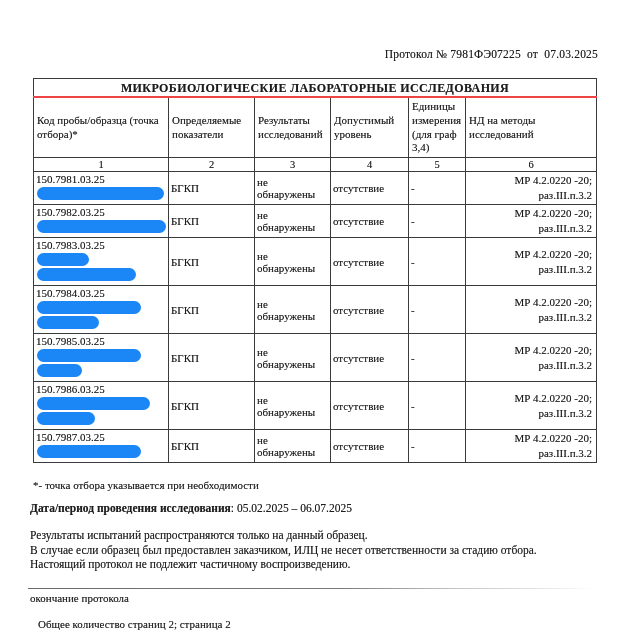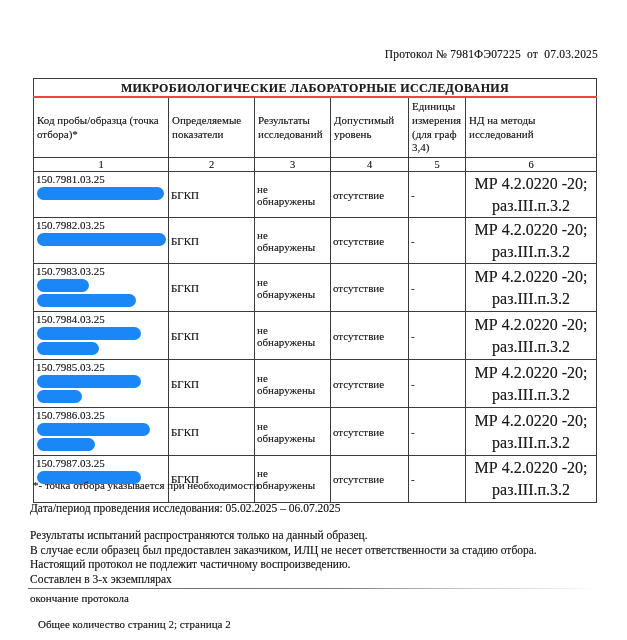--- a/index.html
+++ b/index.html
@@ -41,32 +41,32 @@
     padding:2px 3px;
   }
   tr.num-row td{
     height:13px;text-align:center;font-size:10.5px;
     padding:0;line-height:13px;
   }
   tbody tr.short{height:30px;}
   tbody tr.tall{height:45px;}
   tbody td{vertical-align:middle;text-align:left;}
   tbody td.c1{vertical-align:top;text-align:left;padding:1px 2px 2px 2px;}
-  tbody td.c6{text-align:center;padding:1px 4px;font-size:16px;line-height:1.35;}
+  tbody td.c6{text-align:right;padding:1px 4px;font-size:11px;line-height:1.35;}
   .code{font-size:11px;line-height:13px;white-space:nowrap;}
   .bars{margin-top:1px;}
   .redact{
     height:13px;border-radius:7px;background:var(--redact,#1b87f7);
     margin:0 0 2px 1px;
   }
 
   
   .footnote{position:absolute;left:33px;top:455px;font-size:11px;}
   .date-line{position:absolute;left:30px;top:478px;font-size:11.5px;}
-  .date-line .lbl{font-weight:normal;}
+  .date-line .lbl{font-weight:bold;}
   .notes{position:absolute;left:30px;top:504px;font-size:11.5px;line-height:1.28;}
   .divider{
     position:absolute;left:28px;top:564px;width:567px;height:1px;
     background:linear-gradient(to right,#6a6a6a 0%,#7a7a7a 55%,rgba(120,120,120,.45) 75%,rgba(140,140,140,.25) 90%,rgba(150,150,150,0) 100%);
   }
   .end-label{position:absolute;left:30px;top:568px;font-size:11px;}
   .pages-line{position:absolute;left:30px;top:594px;font-size:11px;padding-left:8px;}
 </style>
 </head>
 <body style="color: rgb(29, 29, 31);">
@@ -233,20 +233,19 @@
   </table>
 
   <div class="footnote">*- точка отбора указывается при необходимости</div>
 
   <div class="date-line"><span class="lbl">Дата/период проведения исследования</span><span>: 05.02.2025 – 06.07.2025</span></div>
 
   <div class="notes">
     <div>Результаты испытаний распространяются только на данный образец.</div>
     <div>В случае если образец был предоставлен заказчиком, ИЛЦ не несет ответственности за стадию отбора.</div>
     <div>Настоящий протокол не подлежит частичному воспроизведению.</div>
-    <div>Составлен в 3-х экземплярах</div>
   </div>
 
   <div class="divider"></div>
   <div class="end-label">окончание протокола</div>
   <div class="pages-line">Общее количество страниц 2; страница 2</div>
 
 </div>
 
 </body></html>

